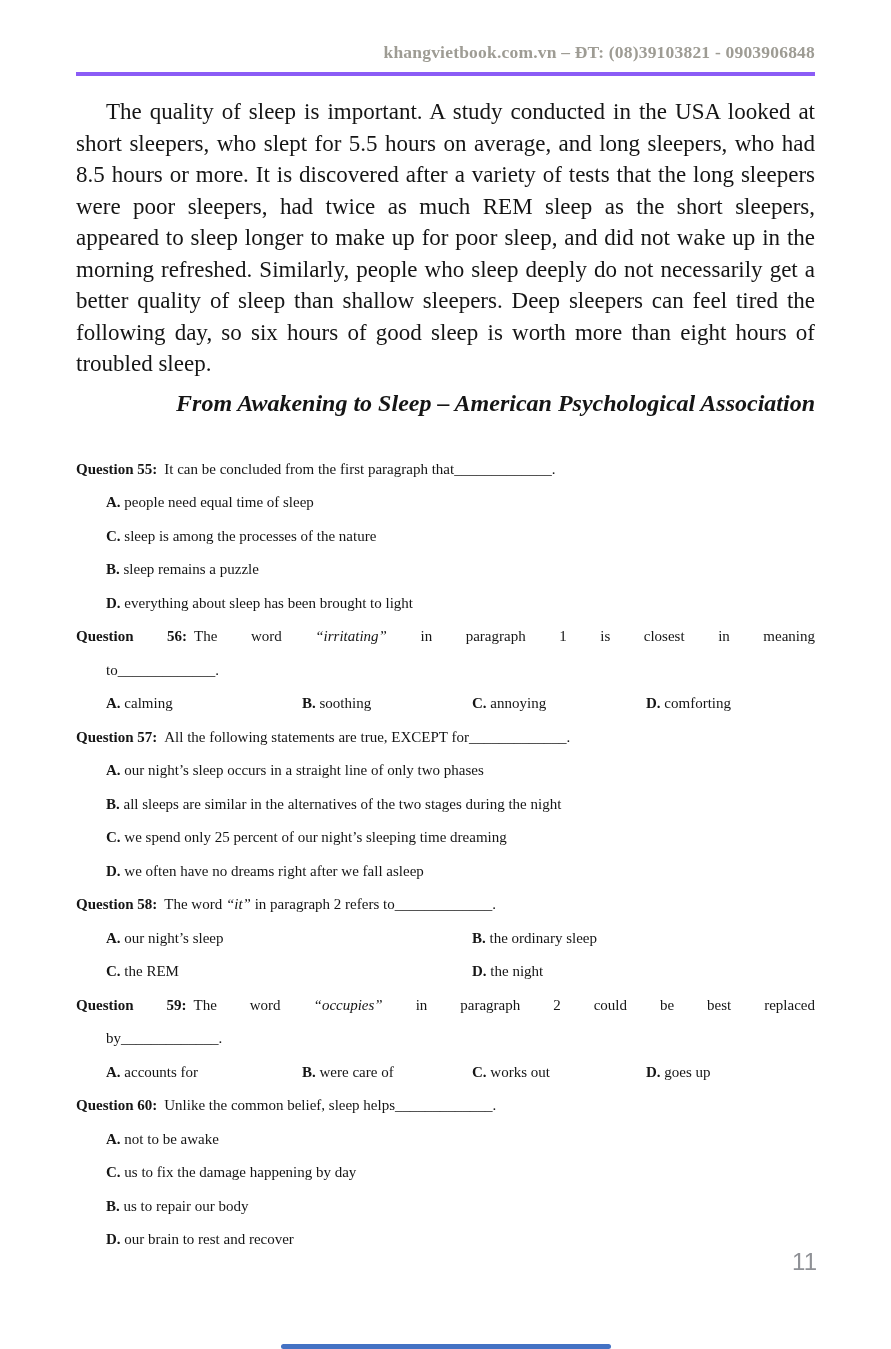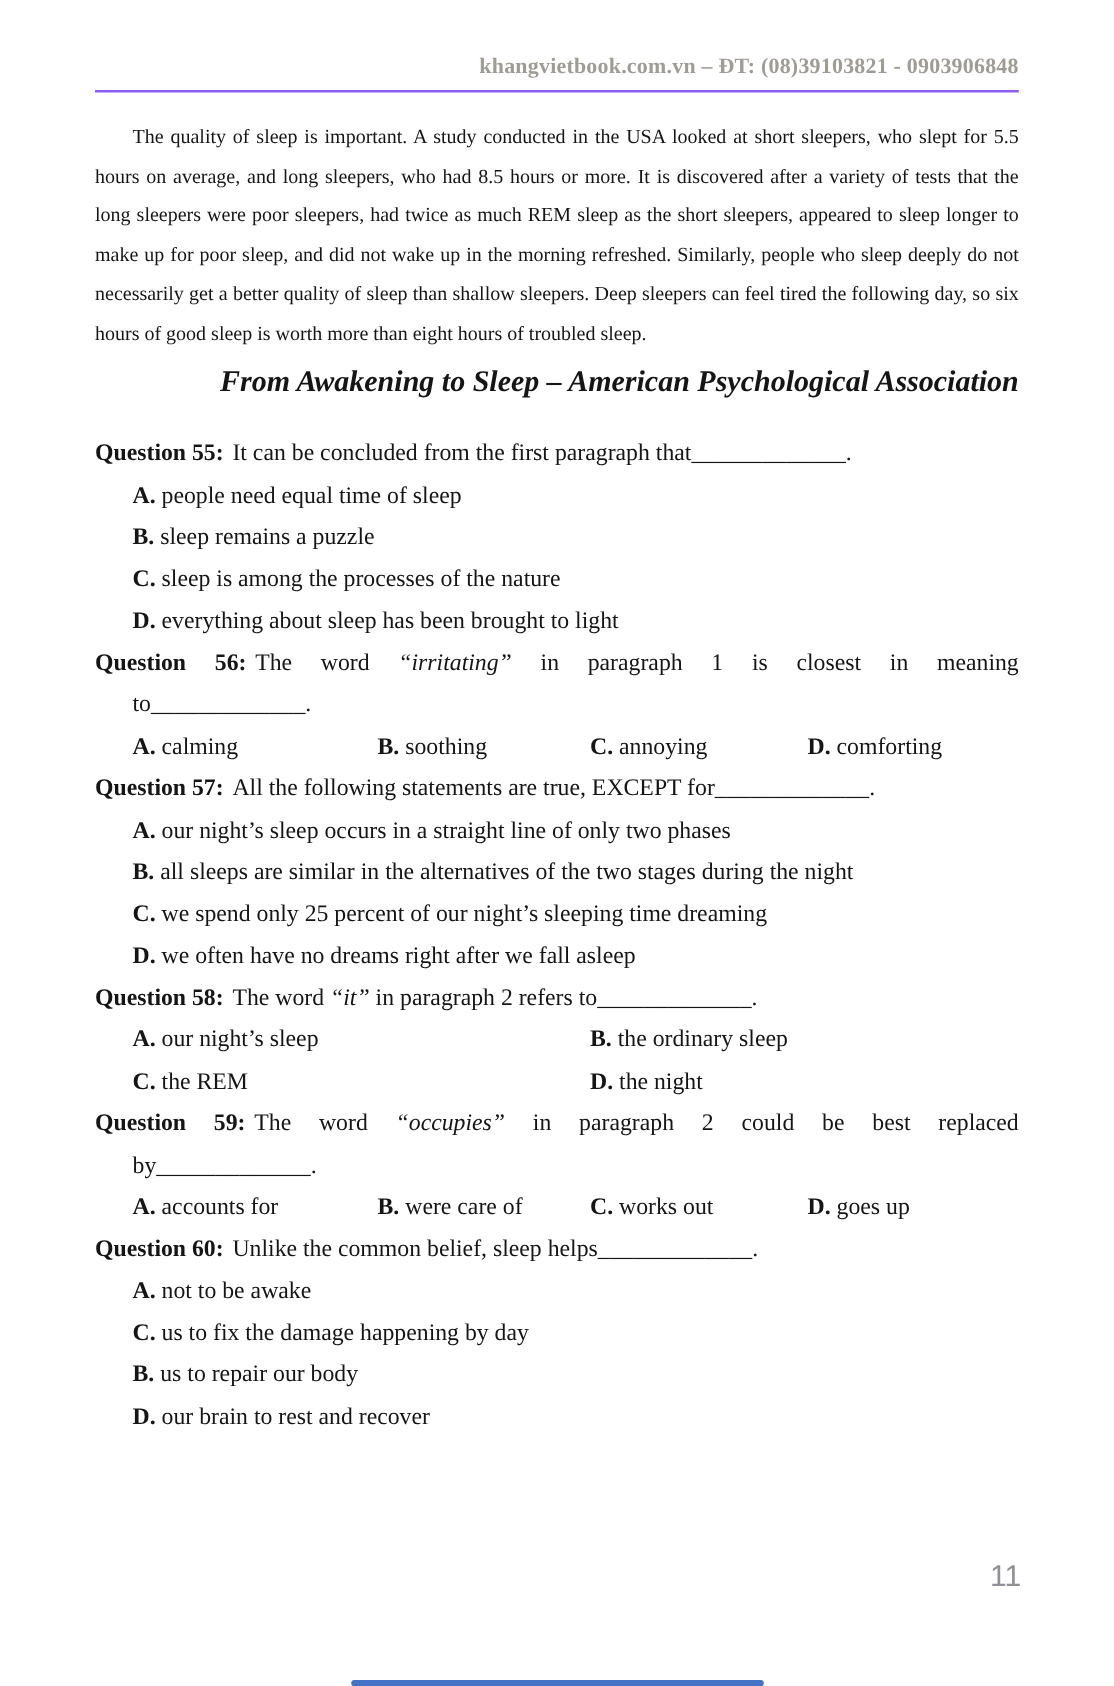--- a/index.html
+++ b/index.html
@@ -14,41 +14,41 @@
   .page { padding: 42px 76px 0 76px; }
 
   
   .header {
     text-align: right;
     font-weight: bold;
     font-size: 17.5px;
     color: #9e9c94;
     letter-spacing: 0.2px;
     padding-bottom: 9px;
-    border-bottom: 2px solid #8b5cf6;
+    border-bottom: 4px solid #8b5cf6;
   }
 
   
   .passage {
     margin-top: 20px;
-    font-size: 16px;
+    font-size: 23px;
     line-height: 31.5px;
     text-align: justify;
   }
   .passage p { margin: 0; text-indent: 30px; }
   .attribution {
     margin-top: 10px;
     font-size: 24px;
     font-weight: bold;
     font-style: italic;
     text-align: right;
   }
 
   
-  .questions { margin-top: 26px; font-size: 19px; line-height: 33.5px; }
+  .questions { margin-top: 36px; font-size: 15px; line-height: 33.5px; }
   .q { margin: 0; }
   .q-head { white-space: nowrap; }
   .q-head.just { white-space: normal; text-align: justify; text-align-last: justify; }
   .q-label { font-weight: bold; margin-right: 7px; }
   .kw { font-weight: normal; font-style: italic; }
   .q-cont { padding-left: 30px; }
   .opt-block { padding-left: 30px; white-space: nowrap; }
   .opt-letter { font-weight: bold; }
   .opt-row { display: flex; padding-left: 30px; white-space: nowrap; }
   .opt-row .c1 { width: 196px; }
@@ -87,22 +87,22 @@
   <div class="passage">
     <p>The quality of sleep is important. A study conducted in the USA looked at short sleepers, who slept for 5.5 hours on average, and long sleepers, who had 8.5 hours or more. It is discovered after a variety of tests that the long sleepers were poor sleepers, had twice as much REM sleep as the short sleepers, appeared to sleep longer to make up for poor sleep, and did not wake up in the morning refreshed. Similarly, people who sleep deeply do not necessarily get a better quality of sleep than shallow sleepers. Deep sleepers can feel tired the following day, so six hours of good sleep is worth more than eight hours of troubled sleep.</p>
   </div>
   <div class="attribution">From Awakening to Sleep – American Psychological Association</div>
 
   <div class="questions">
 
     <div class="q">
       <div class="q-head"><span class="q-label">Question 55:</span><span>It can be concluded from the first paragraph that_____________.</span></div>
       <div class="opt-block"><span class="opt-letter">A.</span> <span>people need equal time of sleep</span></div>
+      <div class="opt-block"><span class="opt-letter">C.</span> <span>sleep is among the processes of the nature</span></div>
       <div class="opt-block"><span class="opt-letter">B.</span> <span>sleep remains a puzzle</span></div>
-      <div class="opt-block"><span class="opt-letter">C.</span> <span>sleep is among the processes of the nature</span></div>
       <div class="opt-block"><span class="opt-letter">D.</span> <span>everything about sleep has been brought to light</span></div>
     </div>
 
     <div class="q">
       <div class="q-head just"><span class="q-label">Question 56:</span><span>The word </span><span class="kw">“irritating”</span><span> in paragraph 1 is closest in meaning</span></div>
       <div class="q-cont">to_____________.</div>
       <div class="opt-row">
         <span class="c1"><span class="opt-letter">A.</span> <span>calming</span></span>
         <span class="c2"><span class="opt-letter">B.</span> <span>soothing</span></span>
         <span class="c3"><span class="opt-letter">C.</span> <span>annoying</span></span>

